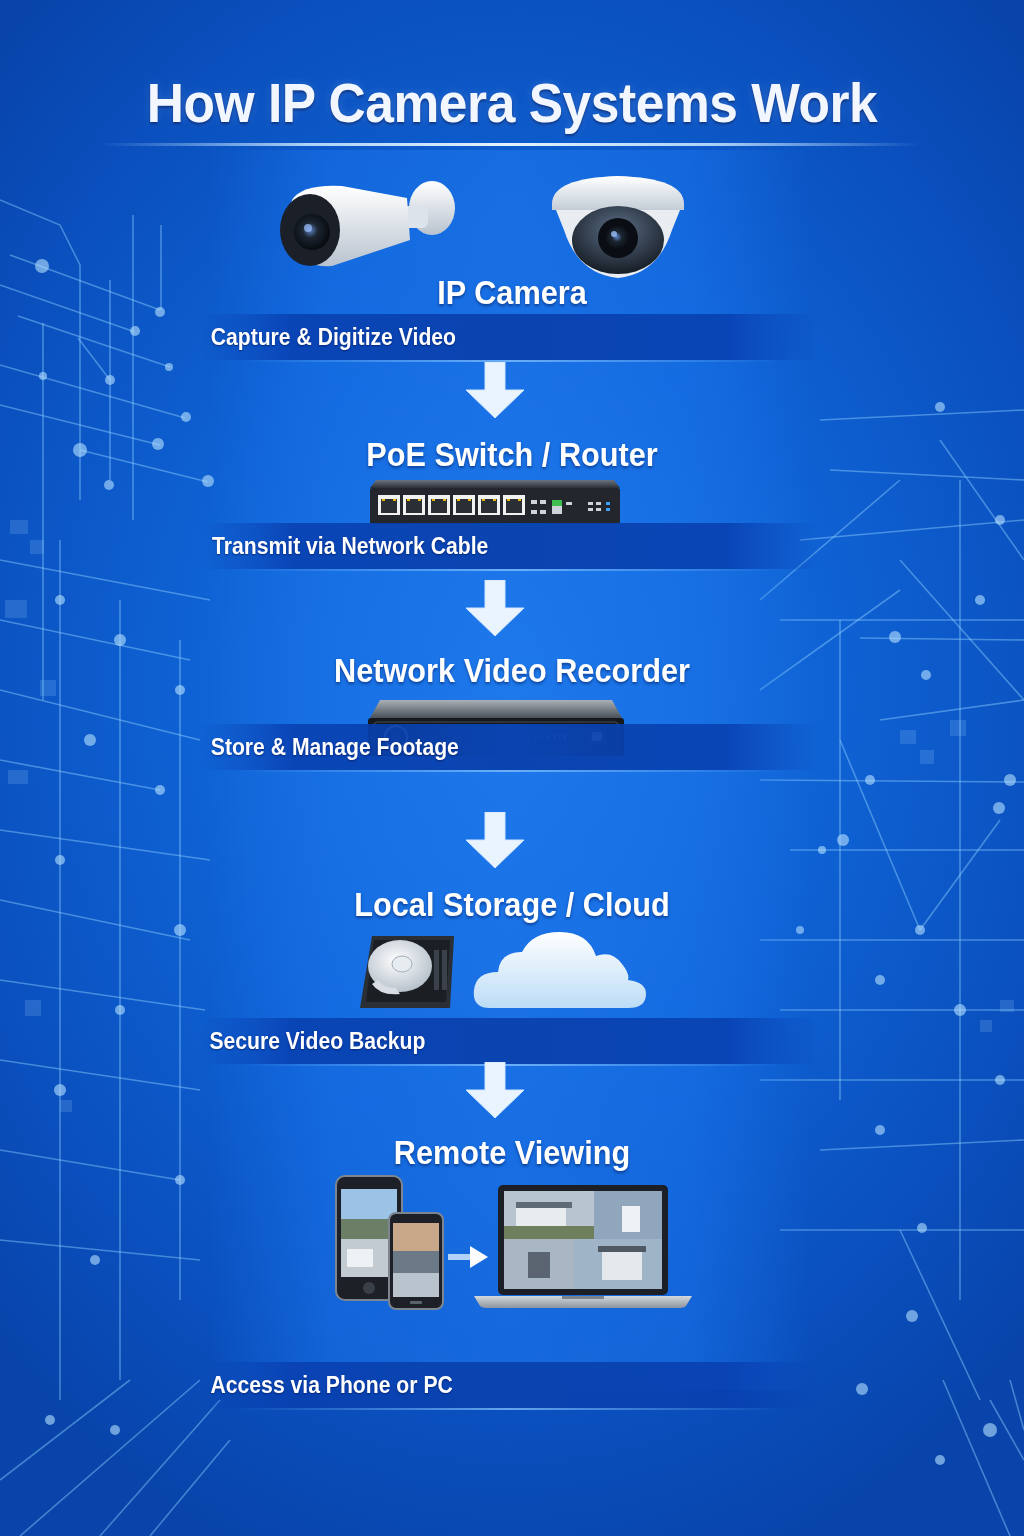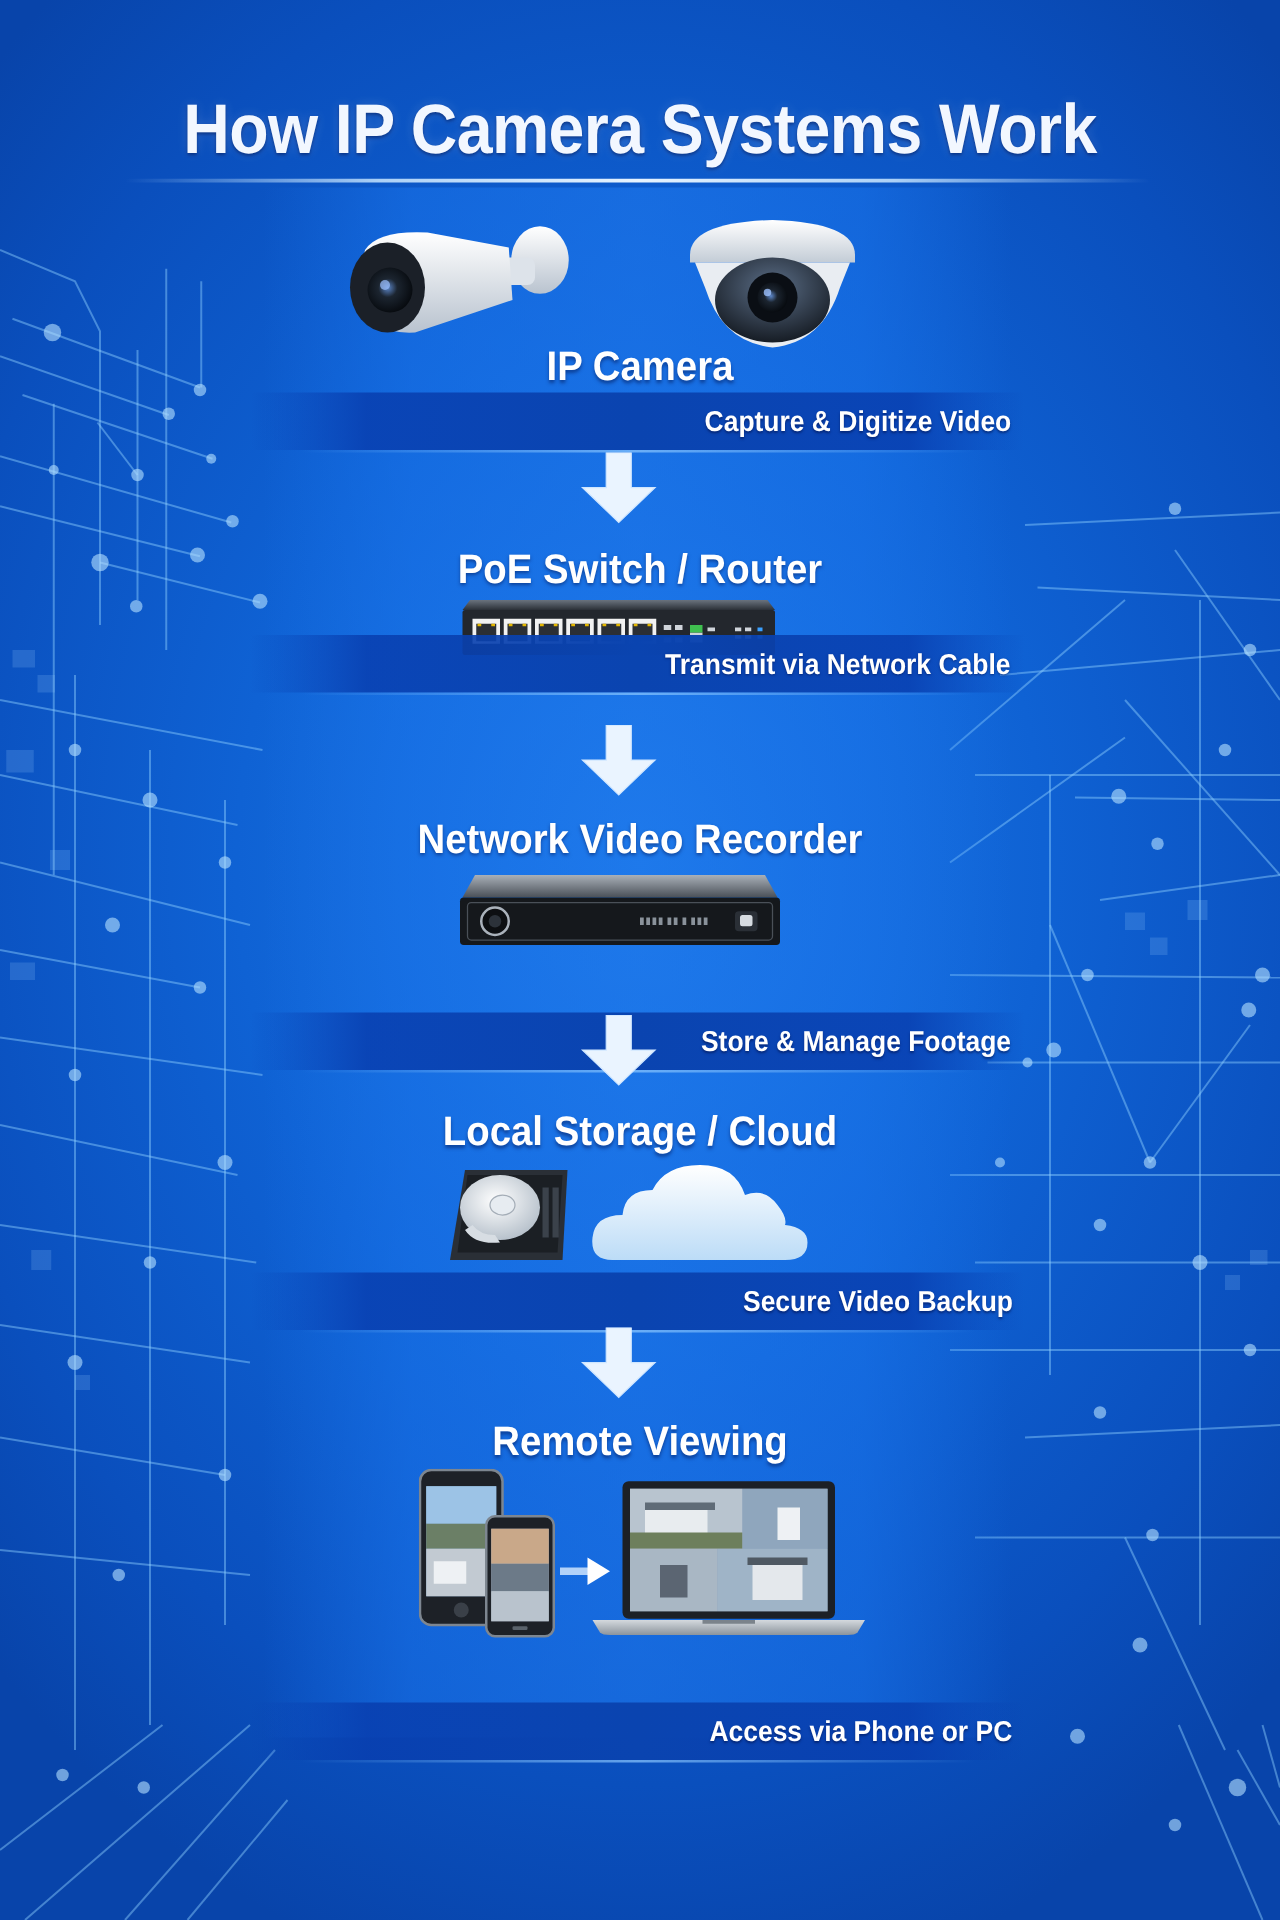--- a/index.html
+++ b/index.html
@@ -30,21 +30,21 @@
 
   .step-title {
     position: absolute; left: 0; width: 1024px; text-align: center;
     font-size: 33px; font-weight: 700; color: #fff;
     text-shadow: 0 2px 3px rgba(0,20,80,0.5);
     transform: scaleX(0.93);
   }
   .band {
     position: absolute; left: 200px; width: 620px; height: 46px;
     background: linear-gradient(90deg, rgba(8,60,170,0) 0%, rgba(8,62,175,0.85) 15%, #0a44b0 50%, rgba(8,62,175,0.85) 85%, rgba(8,60,170,0) 100%);
-    display: flex; align-items: center; justify-content: flex-end;
+    display: flex; align-items: center; justify-content: flex-start;
   }
   .band::after {
     content: ""; position: absolute; left: 40px; right: 40px; bottom: -2px; height: 2px;
     background: linear-gradient(90deg, rgba(140,200,255,0) 0%, rgba(140,200,255,0.7) 50%, rgba(140,200,255,0) 100%);
   }
   .band-label {
     font-size: 23px; font-weight: 700; color: #fff;
     text-shadow: 0 1px 2px rgba(0,20,80,0.6);
     transform: scaleX(0.92);
   }
@@ -283,21 +283,21 @@
         <rect x="220" y="30" width="5" height="3"></rect>
         <rect x="228" y="30" width="5" height="3"></rect>
         <rect x="184" y="28" width="10" height="8"></rect>
       </g>
     <rect x="184" y="22" width="10" height="6" fill="#3fbf4f"></rect>
     <g fill="#3aa0ff">
         <rect x="238" y="24" width="4" height="3"></rect>
         <rect x="238" y="30" width="4" height="3"></rect>
       </g>
   </svg>
-  <div class="band" style="top:508px">
+  <div class="band" style="top:523px">
     <span class="band-label">Transmit via Network Cable</span>
   </div>
 </section>
 
 <svg class="arrow" style="top:580px" viewBox="0 0 62 58">
   <path d="M21 0 H41 V28 H60 L31 56 L2 28 H21 Z" fill="#eaf4ff" stroke="#cfe6ff" stroke-width="1"></path>
 </svg>
 
 <section>
   <h2 class="step-title" style="top:652px">Network Video Recorder</h2>
@@ -321,21 +321,21 @@
         <rect x="168" y="36" width="3" height="6"></rect>
         <rect x="173" y="36" width="3" height="6"></rect>
         <rect x="180" y="36" width="3" height="6"></rect>
         <rect x="187" y="36" width="3" height="6"></rect>
         <rect x="192" y="36" width="3" height="6"></rect>
         <rect x="197" y="36" width="3" height="6"></rect>
       </g>
     <rect x="222" y="31" width="18" height="16" rx="3" fill="#2a2f36"></rect>
     <rect x="226" y="34" width="10" height="9" rx="2" fill="#d6dbe0"></rect>
   </svg>
-  <div class="band" style="top:810px">
+  <div class="band" style="top:724px">
     <span class="band-label">Store &amp; Manage Footage</span>
   </div>
 </section>
 
 <svg class="arrow" style="top:812px" viewBox="0 0 62 58">
   <path d="M21 0 H41 V28 H60 L31 56 L2 28 H21 Z" fill="#eaf4ff" stroke="#cfe6ff" stroke-width="1"></path>
 </svg>
 
 <section>
   <h2 class="step-title" style="top:886px">Local Storage / Cloud</h2>

